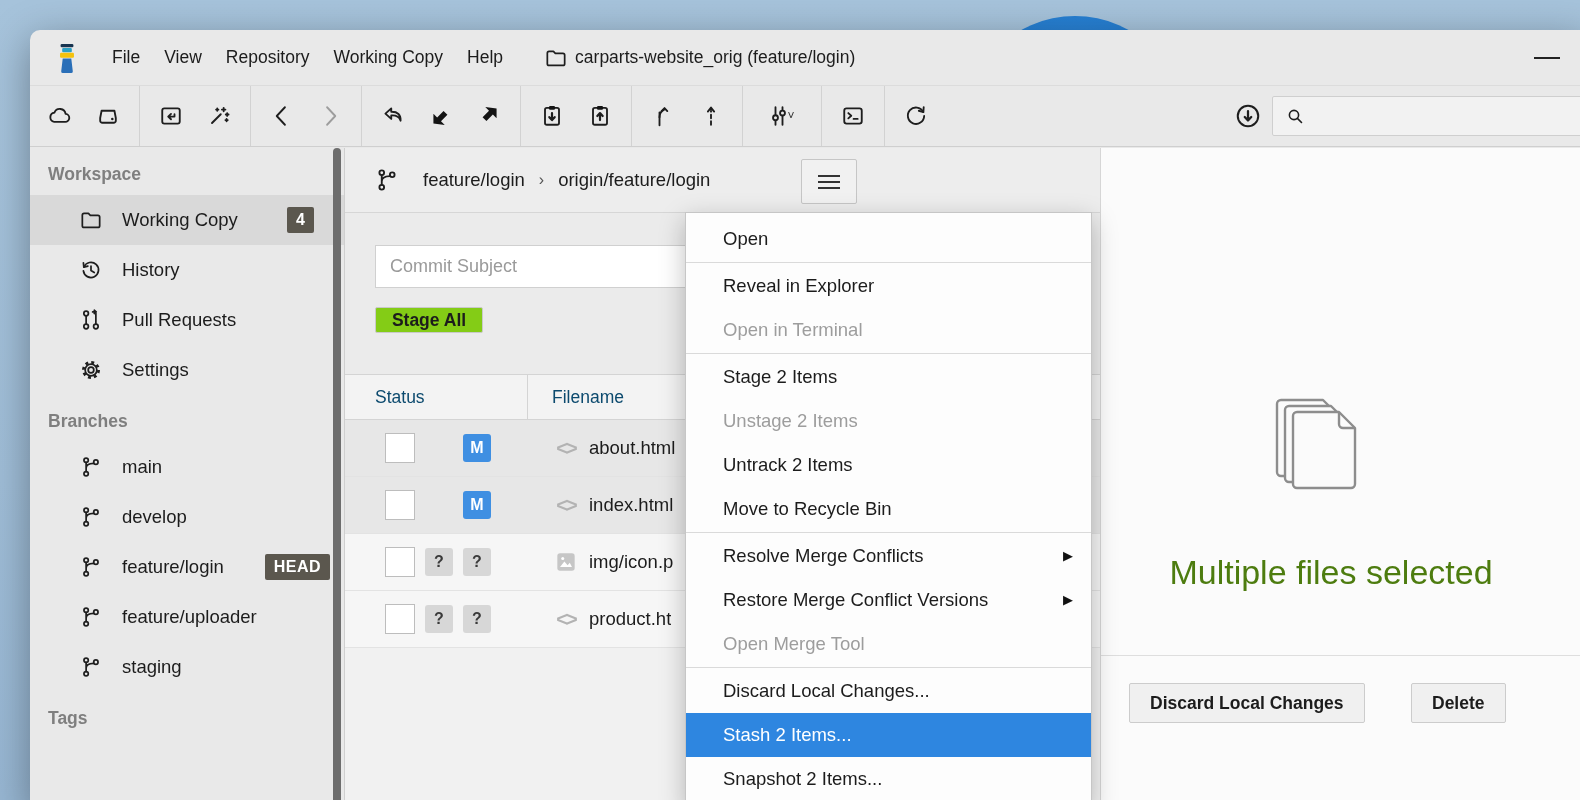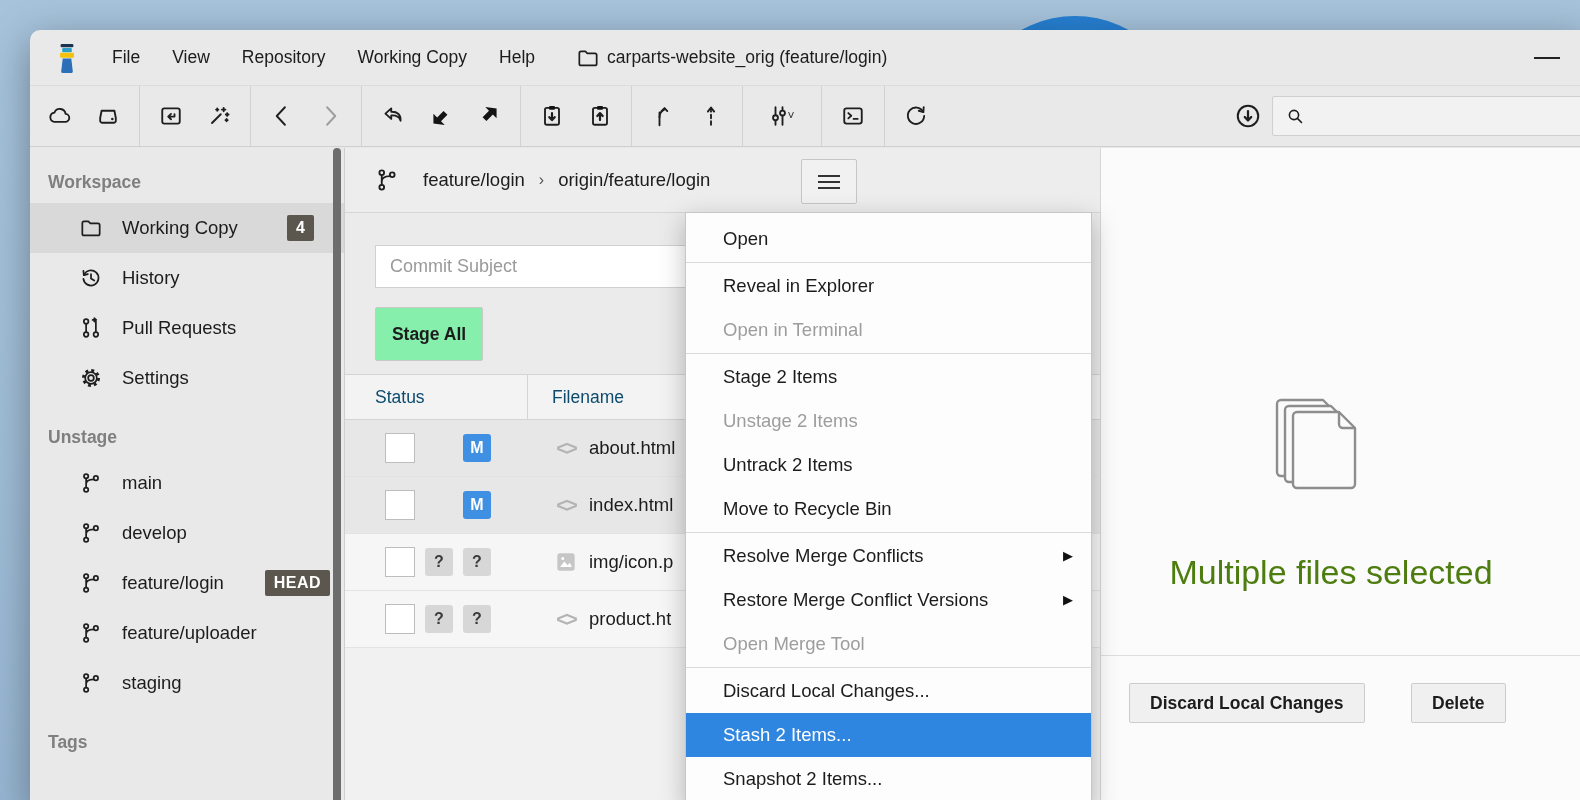--- a/index.html
+++ b/index.html
@@ -13,21 +13,21 @@
     border-radius:50% 50% 0 0 / 100% 100% 0 0; }
 
   
   .window { position:absolute; left:30px; top:30px; width:1560px; height:780px;
     background:#e9e9e9; border-radius:10px 10px 0 0;
     box-shadow:0 10px 40px rgba(0,0,0,.35); overflow:hidden; }
 
   
   .titlebar { position:absolute; left:0; top:0; width:100%; height:55px; display:flex; align-items:center; }
   .applogo { width:26px; height:30px; margin:0 20px 0 24px; }
-  .menubar { display:flex; align-items:center; gap:8px; }
+  .menubar { display:flex; align-items:center; }
   .menubar .mb-item { font-size:17.5px; color:#1c1c1c; padding:6px 12px; border-radius:4px; cursor:default; }
   .repo-title { display:flex; align-items:center; margin-left:28px; gap:6px; font-size:17.5px; color:#1c1c1c; }
   .minimize { position:absolute; right:28px; top:24px; width:28px; height:8px; display:flex; align-items:center; }
   .minimize i { display:block; width:26px; height:2.5px; background:#222; }
 
   
   .toolbar { position:absolute; left:0; top:55px; width:100%; height:62px;
     border-top:1px solid #dcdcdc; border-bottom:1px solid #cfcfcf;
     display:flex; align-items:center; padding-left:6px; }
   .tbtn { width:48px; height:50px; display:flex; align-items:center; justify-content:center; border-radius:5px; }
@@ -40,21 +40,21 @@
   .searchbox input { border:0; outline:0; background:transparent; font-size:16px; width:270px;
     font-family:"Liberation Sans",sans-serif; }
 
   
   .content { position:absolute; left:0; top:118px; width:100%; bottom:0; }
 
   
   .sidebar { position:absolute; left:0; top:0; width:315px; height:100%;
     background:#e9e9e9; border-right:1px solid #cfcfcf; }
   .sb-scroll { position:absolute; right:3px; top:0; width:8px; height:100%; background:#6d6d6d; border-radius:4px; }
-  .sb-header { font-size:17.5px; font-weight:bold; color:#7f7f7f; padding:24px 0 10px 18px; }
+  .sb-header { font-size:17.5px; font-weight:bold; color:#7f7f7f; padding:16px 0 10px 18px; }
   .sb-item { height:50px; display:flex; align-items:center; padding-left:48px; position:relative; }
   .sb-item.selected { background:#d9d9d9; }
   .sb-item svg { flex:none; margin-right:18px; }
   .sb-label { font-size:18.5px; color:#1c1c1c; }
   .sb-badge { position:absolute; right:30px; top:50%; transform:translateY(-50%);
     background:#5b574e; color:#fff; font-size:16px; font-weight:bold;
     padding:4px 9px; border-radius:2px; }
   .sb-badge:empty { display:none; }
   .sb-badge.head { right:14px; letter-spacing:.5px; }
 
@@ -68,22 +68,22 @@
   .hamburger { position:absolute; left:456px; top:11px; width:56px; height:45px;
     border:1px solid #c6c6c6; background:#f1f1f1; border-radius:2px;
     display:flex; align-items:center; justify-content:center; }
   .hamburger .bars { width:22px; }
   .hamburger .bars i { display:block; height:2px; background:#333; margin:4px 0; }
 
   .commit-input { position:absolute; left:30px; top:97px; width:695px; height:43px;
     background:#fff; border:1px solid #d0d0d0; font-size:18px; color:#1c1c1c;
     padding:0 14px; outline:none; font-family:"Liberation Sans",sans-serif; }
   .commit-input::placeholder { color:#9a9a9a; }
-  .stageall { position:absolute; left:30px; top:159px; width:108px; height:54px;
-    background:#86efac; border:1px solid #c9c9c9; border-radius:2px;
+  .stageall { position:absolute; left:30px; top:159px; width:108px; height:26px;
+    background:#84cc16; border:1px solid #c9c9c9; border-radius:2px;
     font-size:17.5px; font-weight:bold; color:#1c1c1c; }
 
   .ftable { position:absolute; left:0; top:226px; width:100%; bottom:0; background:#f1f1f1; }
   .fhead { position:absolute; left:0; top:0; width:100%; height:46px;
     border-top:1px solid #d4d4d4; border-bottom:1px solid #d4d4d4; background:#f3f3f3; display:flex; }
   .fhead .col1 { width:183px; border-right:1px solid #d4d4d4; display:flex; align-items:center; padding-left:30px; }
   .fhead .col2 { flex:1; display:flex; align-items:center; padding-left:24px; }
   .fhead span { font-size:17.5px; color:#0c4a6e; }
   .frow { position:absolute; left:0; width:100%; height:57px; display:flex; align-items:center;
     background:#f6f6f6; border-bottom:1px solid #e3e3e3; }
@@ -320,21 +320,21 @@
       <div class="sb-item">
         <svg width="26" height="26" viewBox="0 0 24 24">
           <circle cx="12" cy="12" r="7" fill="none" stroke="#1e1e1e" stroke-width="2.6" stroke-dasharray="2.7 2.8"></circle>
           <circle cx="12" cy="12" r="5.4" fill="none" stroke="#1e1e1e" stroke-width="1.6"></circle>
           <circle cx="12" cy="12" r="2.6" fill="none" stroke="#1e1e1e" stroke-width="1.6"></circle>
         </svg>
         <span class="sb-label">Settings</span>
 
       </div>
 
-      <div class="sb-header">Unstage</div>
+      <div class="sb-header">Branches</div>
 
       <div class="sb-item">
         <svg class="oln" width="26" height="26" viewBox="0 0 24 24">
           <circle cx="7.5" cy="5.8" r="2"></circle>
             <circle cx="7.5" cy="18.2" r="2"></circle>
             <circle cx="16.5" cy="7.5" r="2"></circle>
           <path d="M7.5 7.8 V16.2 M7.5 13 q0-4 7-4.3"></path>
         </svg>
         <span class="sb-label">main</span>
 

